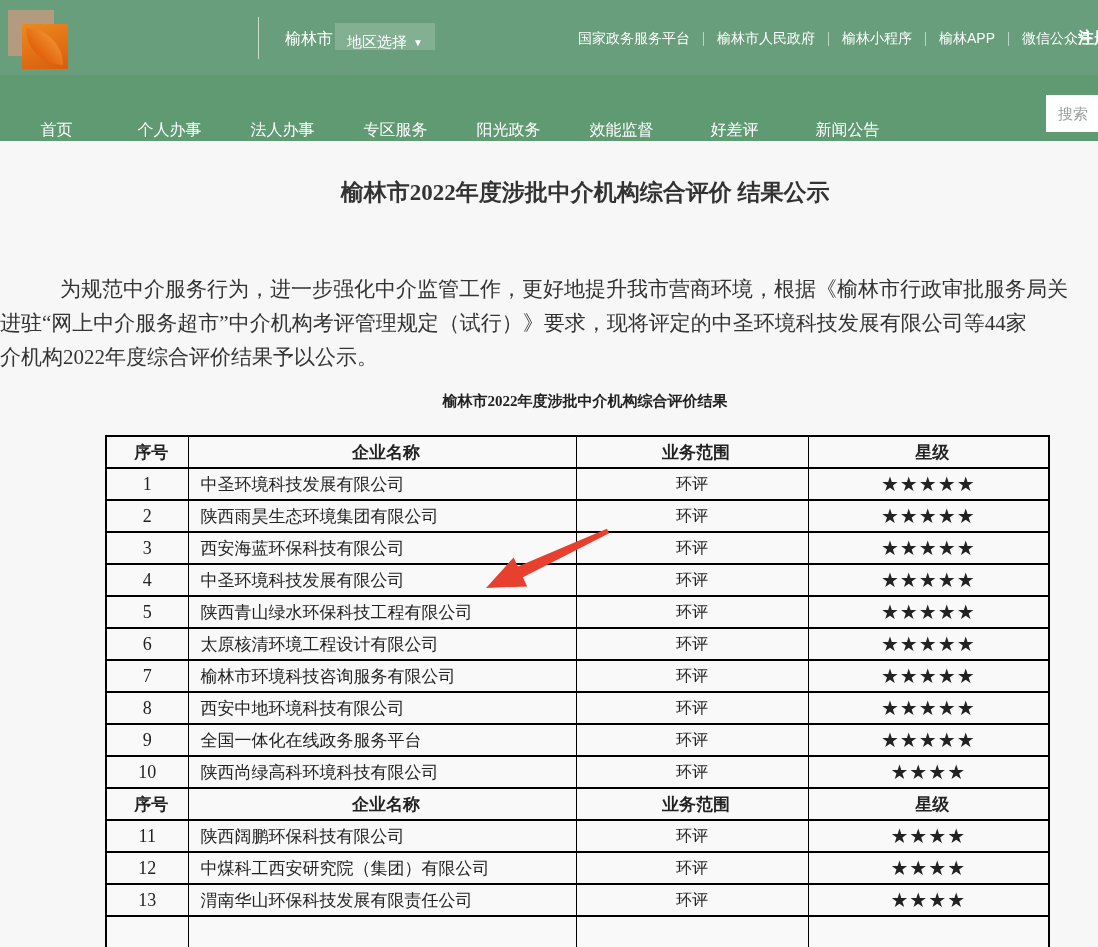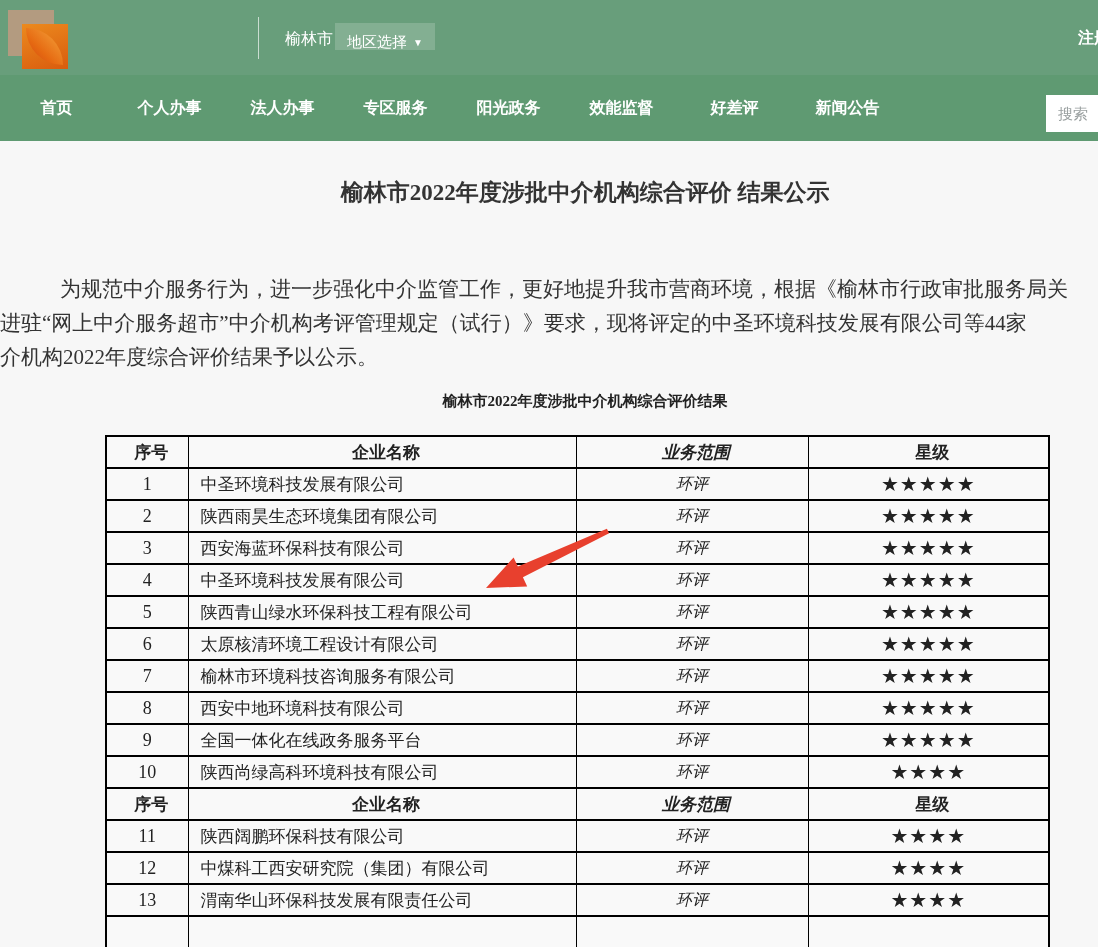--- a/index.html
+++ b/index.html
@@ -27,21 +27,21 @@
   .region-btn { position:absolute; left:335px; top:23px; height:27px; line-height:37px;
     padding:0 12px; background:rgba(255,255,255,.18); color:#fff; font-size:15px; cursor:pointer; }
   .region-caret { font-size:10px; margin-left:6px; vertical-align:1px; }
   .top-links { position:absolute; left:578px; top:30px; display:flex; align-items:center; color:#fff; font-size:14px; white-space:nowrap; }
   .tl-item { cursor:pointer; }
   .tl-div { width:1px; height:14px; background:rgba(255,255,255,.55); margin:0 13px; }
   .register { position:absolute; left:1078px; top:28px; color:#fff; font-size:16px; font-weight:bold; white-space:nowrap; }
 
   
   .navbar { position:relative; height:66px; background:#5f9a72; }
-  .nav-menu { display:flex; height:66px; align-items:center;font-weight:bold; }
+  .nav-menu { display:flex; height:66px; align-items:flex-end; }
   .nav-item { width:113px; text-align:center; color:#fff; font-size:16px; cursor:pointer; }
   .search-input { position:absolute; left:1046px; top:20px; width:70px; height:37px;
     border:none; background:#fff; font-size:15px; padding-left:12px; outline:none; }
   .search-input::placeholder { color:#9aa0a0; }
 
   
   .article { width:1170px; color:#333; }
   .article-title { margin-top:36px; text-align:center; font-family:"Liberation Serif","DejaVu Serif",serif;
     font-weight:bold; font-size:23px; color:#333; }
   .paragraph { margin-top:64px; font-family:"Liberation Serif","DejaVu Serif",serif;
@@ -53,21 +53,21 @@
 
   
   table.eval { margin:24px 0 0 105px; width:943px; border-collapse:collapse;
     font-family:"Liberation Serif","DejaVu Serif",serif; table-layout:fixed; background:#f9f9f9; }
   table.eval { border:2px solid #000; }
   table.eval td { border-left:1px solid #000; border-right:1px solid #000;
     border-top:2px solid #000; border-bottom:2px solid #000;
     height:32px; color:#222; overflow:hidden; white-space:nowrap; }
   td.c0 { width:82px;  text-align:center; font-size:18px; }
   td.c1 { width:388px; text-align:left; padding-left:12px; font-size:17px; }
-  td.c2 { width:232px; text-align:center; font-size:16px;font-style:italic; }
+  td.c2 { width:232px; text-align:center; font-size:16px; }
   td.c3 { width:241px; text-align:center;margin-left:32px; }
   td.th { font-weight:bold; font-size:17px; text-align:center; padding-left:8px; }
   td.stars { font-size:20px; color:#000; letter-spacing:1px; }
 
   
   .anno-arrow { position:absolute; left:478px; top:526px; pointer-events:none; }
 </style>
 </head>
 <body>
 
@@ -78,20 +78,31 @@
       <div class="logo-tan"></div>
       <div class="logo-orange">
         <div class="logo-leaf"></div>
       </div>
     </div>
     <div class="top-vdiv"></div>
     <div class="top-city">榆林市</div>
     <div class="region-btn">
       <span>地区选择</span><span class="region-caret">▼</span>
     </div>
+    <div class="top-links">
+        <span class="tl-item">国家政务服务平台</span>
+        <span class="tl-div"></span>
+        <span class="tl-item">榆林市人民政府</span>
+        <span class="tl-div"></span>
+        <span class="tl-item">榆林小程序</span>
+        <span class="tl-div"></span>
+        <span class="tl-item">榆林APP</span>
+        <span class="tl-div"></span>
+        <span class="tl-item">微信公众号</span>
+      </div>
     <div class="register">注册</div>
   </div>
 
   <div class="navbar">
     <div class="nav-menu">
         <div class="nav-item">首页</div>
         <div class="nav-item">个人办事</div>
         <div class="nav-item">法人办事</div>
         <div class="nav-item">专区服务</div>
         <div class="nav-item">阳光政务</div>

